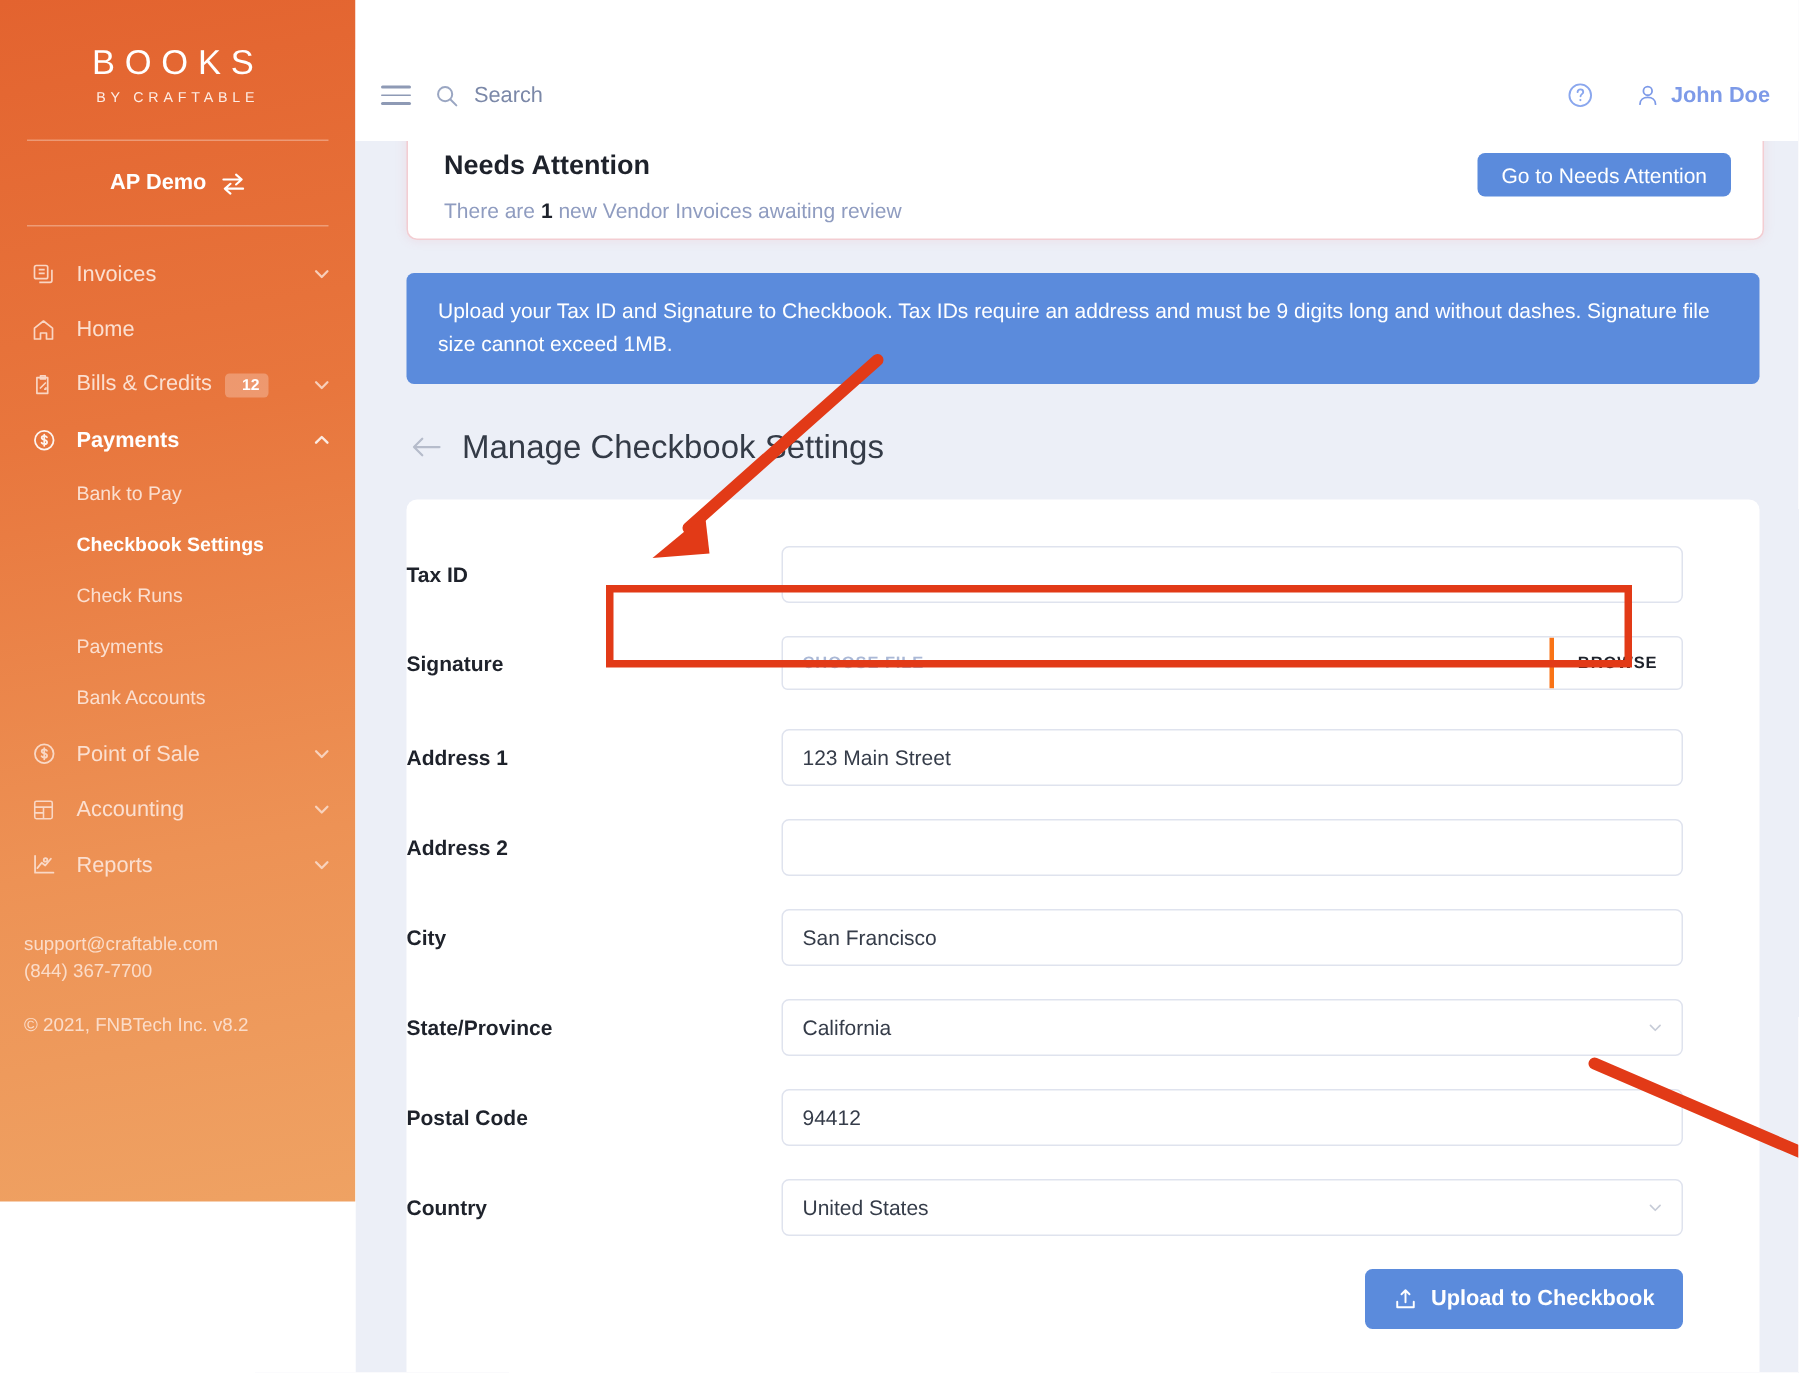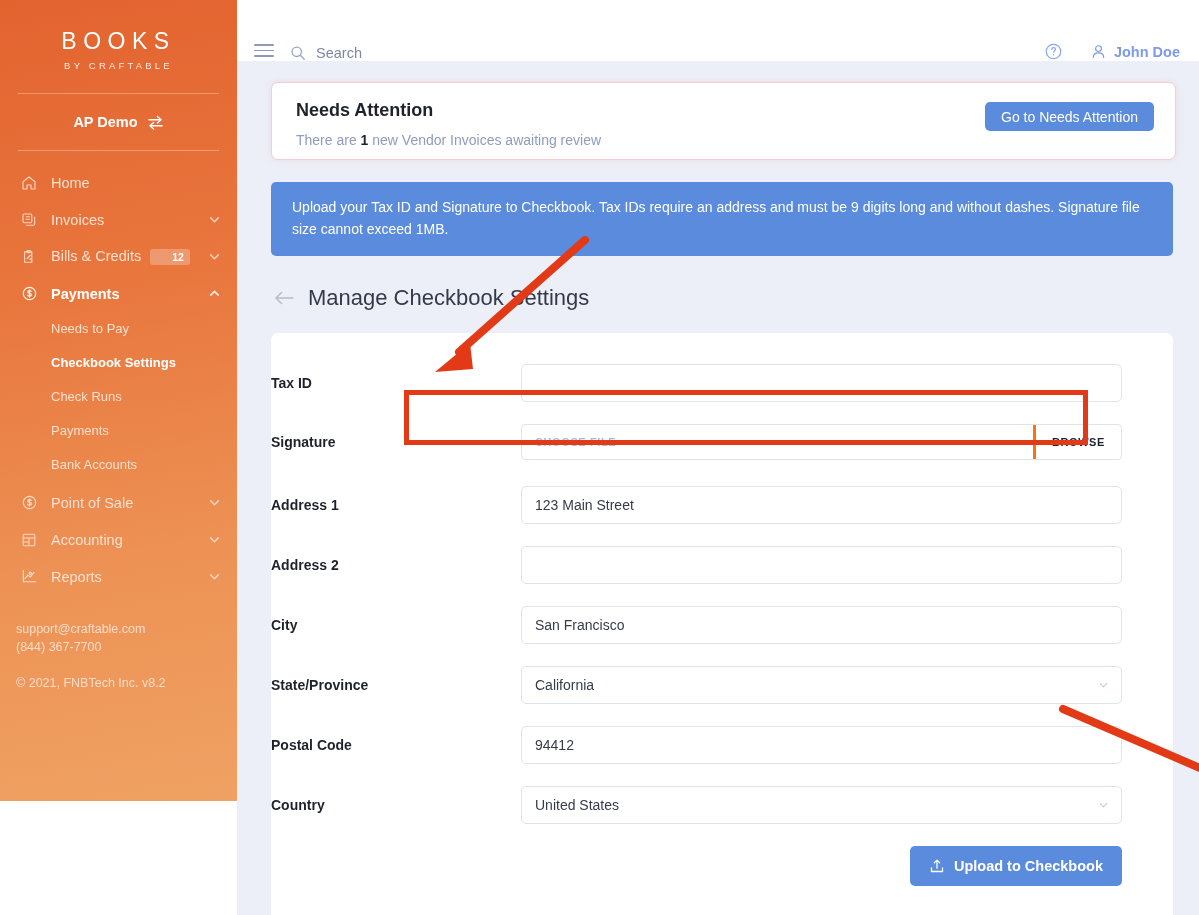--- a/index.html
+++ b/index.html
@@ -45,21 +45,21 @@
     width: 22px; flex: 0 0 22px; display: inline-flex;
     align-items: center; justify-content: center; margin-right: 11px;
     opacity: .92;
   }
   .nav-item .lbl { flex: 1 1 auto; white-space: nowrap; }
   .nav-item.active { color: #ffffff; font-weight: 700; }
   .nav-item .chev { width: 13px; height: 13px; opacity: .85; flex: 0 0 13px; }
   .badge {
     display: inline-block; background: rgba(255,255,255,0.26);
     color: #fff; font-size: 10.5px; font-weight: 700;
-    border-radius: 3px; padding: 2px 6px 2px 22px; margin-left: 9px;
+    border-radius: 3px; padding: 2px 6px 2px 11px; margin-left: 9px;
     line-height: 1.15;
   }
   .subnav-item {
     display: block; padding: 0 18px 0 51px; height: 34px; line-height: 34px;
     font-size: 13px; color: #fbdfd0; cursor: pointer; white-space: nowrap;
   }
   .subnav-item.active { color: #ffffff; font-weight: 700; }
   .sb-footer {
     position: absolute; left: 16px; top: 620px;
     font-size: 12.5px; color: #fbdcc9; line-height: 1.45;
@@ -68,22 +68,22 @@
     position: absolute; left: 16px; top: 676px;
     font-size: 12.5px; color: #fbdcc9;
   }
 
   
   .main {
     flex: 1 1 auto; height: 915px; position: relative;
     background: #ffffff; overflow: hidden;
   }
   .topbar {
-    height: 61px; background: #fff; display: flex; align-items: flex-end;
-    padding: 0 19px 0 17px; position: relative; z-index: 3;
+    height: 61px; background: #fff; display: flex; align-items: center;
+    padding: 0 19px 0 17px; position: relative; z-index: 3; margin-top: 33px;
   }
   .hamburger { width: 20px; cursor: pointer; margin-right: 16px; }
   .hamburger span {
     display: block; height: 1.7px; background: #8e9ab5;
     border-radius: 2px; margin: 4px 0;
   }
   .search-wrap { display: flex; align-items: center; gap: 10px; cursor: text; }
   .search-text { font-size: 14.5px; color: #7b88a8; }
   .topbar-right {
     margin-left: auto; display: flex; align-items: center; gap: 27px;
@@ -215,43 +215,43 @@
         </svg>
       </span>
     </div>
 
     <div class="sb-divider"></div>
 
     <nav class="nav">
 
       <div class="nav-item">
         <span class="ico">
-          <svg width="16" height="16" viewBox="0 0 20 20" fill="none" stroke="#fbdfd0" stroke-width="1.4" stroke-linejoin="round" stroke-linecap="round">
-            <path d="M2.5 8.5 10 2.5l7.5 6v9h-5v-5h-5v5h-5z"></path>
-          </svg>
-        </span>
-        <span class="lbl">Home</span>
-      </div>
-
-      <div class="nav-item">
-        <span class="ico">
           <svg width="16" height="16" viewBox="0 0 20 20" fill="none" stroke="#fbdfd0" stroke-width="1.4" stroke-linejoin="round">
             <rect x="2.5" y="2.5" width="11" height="11" rx="1.5"></rect>
             <path d="M6 6h5M6 9h5"></path>
             <path d="M6.5 16.5h9a1.5 1.5 0 0 0 1.5-1.5v-9"></path>
           </svg>
         </span>
         <span class="lbl">Invoices</span>
         <svg class="chev" viewBox="0 0 12 12" fill="none" stroke="#fbdfd0" stroke-width="1.4" stroke-linecap="round" stroke-linejoin="round">
             <path d="M2.5 4.5 6 8l3.5-3.5"></path>
           </svg>
       </div>
 
       <div class="nav-item">
         <span class="ico">
+          <svg width="16" height="16" viewBox="0 0 20 20" fill="none" stroke="#fbdfd0" stroke-width="1.4" stroke-linejoin="round" stroke-linecap="round">
+            <path d="M2.5 8.5 10 2.5l7.5 6v9h-5v-5h-5v5h-5z"></path>
+          </svg>
+        </span>
+        <span class="lbl">Home</span>
+      </div>
+
+      <div class="nav-item">
+        <span class="ico">
           <svg width="16" height="16" viewBox="0 0 20 20" fill="none" stroke="#fbdfd0" stroke-width="1.4" stroke-linejoin="round">
             <path d="M4.5 3.5h9v13h-9z"></path>
             <path d="M7.5 2h4v2.5h-4z"></path>
             <path d="M7 12.5 12 7.5M12 11.5v1.5h-1.5"></path>
           </svg>
         </span>
         <span class="lbl">
           <span>Bills &amp; Credits</span><span class="badge">12</span>
         </span>
         <svg class="chev" viewBox="0 0 12 12" fill="none" stroke="#fbdfd0" stroke-width="1.4" stroke-linecap="round" stroke-linejoin="round">
@@ -266,21 +266,21 @@
             <path d="M10 5.6v8.8M12.1 7.6c-.5-.7-1.3-1-2.1-1-1.1 0-2 .6-2 1.5s.8 1.3 2 1.6c1.2.3 2.2.7 2.2 1.8s-1 1.6-2.1 1.6c-.9 0-1.7-.3-2.2-1.1"></path>
           </svg>
         </span>
         <span class="lbl">Payments</span>
         <svg class="chev" viewBox="0 0 12 12" fill="none" stroke="#ffffff" stroke-width="1.5" stroke-linecap="round" stroke-linejoin="round">
             <path d="M2.5 7.5 6 4l3.5 3.5"></path>
           </svg>
       </div>
 
       <div>
-        <div class="subnav-item">Needs to Pay</div>
+        <div class="subnav-item">Bank to Pay</div>
         <div class="subnav-item active">Checkbook Settings</div>
         <div class="subnav-item">Check Runs</div>
         <div class="subnav-item">Payments</div>
         <div class="subnav-item">Bank Accounts</div>
       </div>
 
       <div class="nav-item" style="margin-top:2px">
         <span class="ico">
           <svg width="17" height="17" viewBox="0 0 20 20" fill="none" stroke="#fbdfd0" stroke-width="1.4" stroke-linecap="round">
             <circle cx="10" cy="10" r="7.3"></circle>

